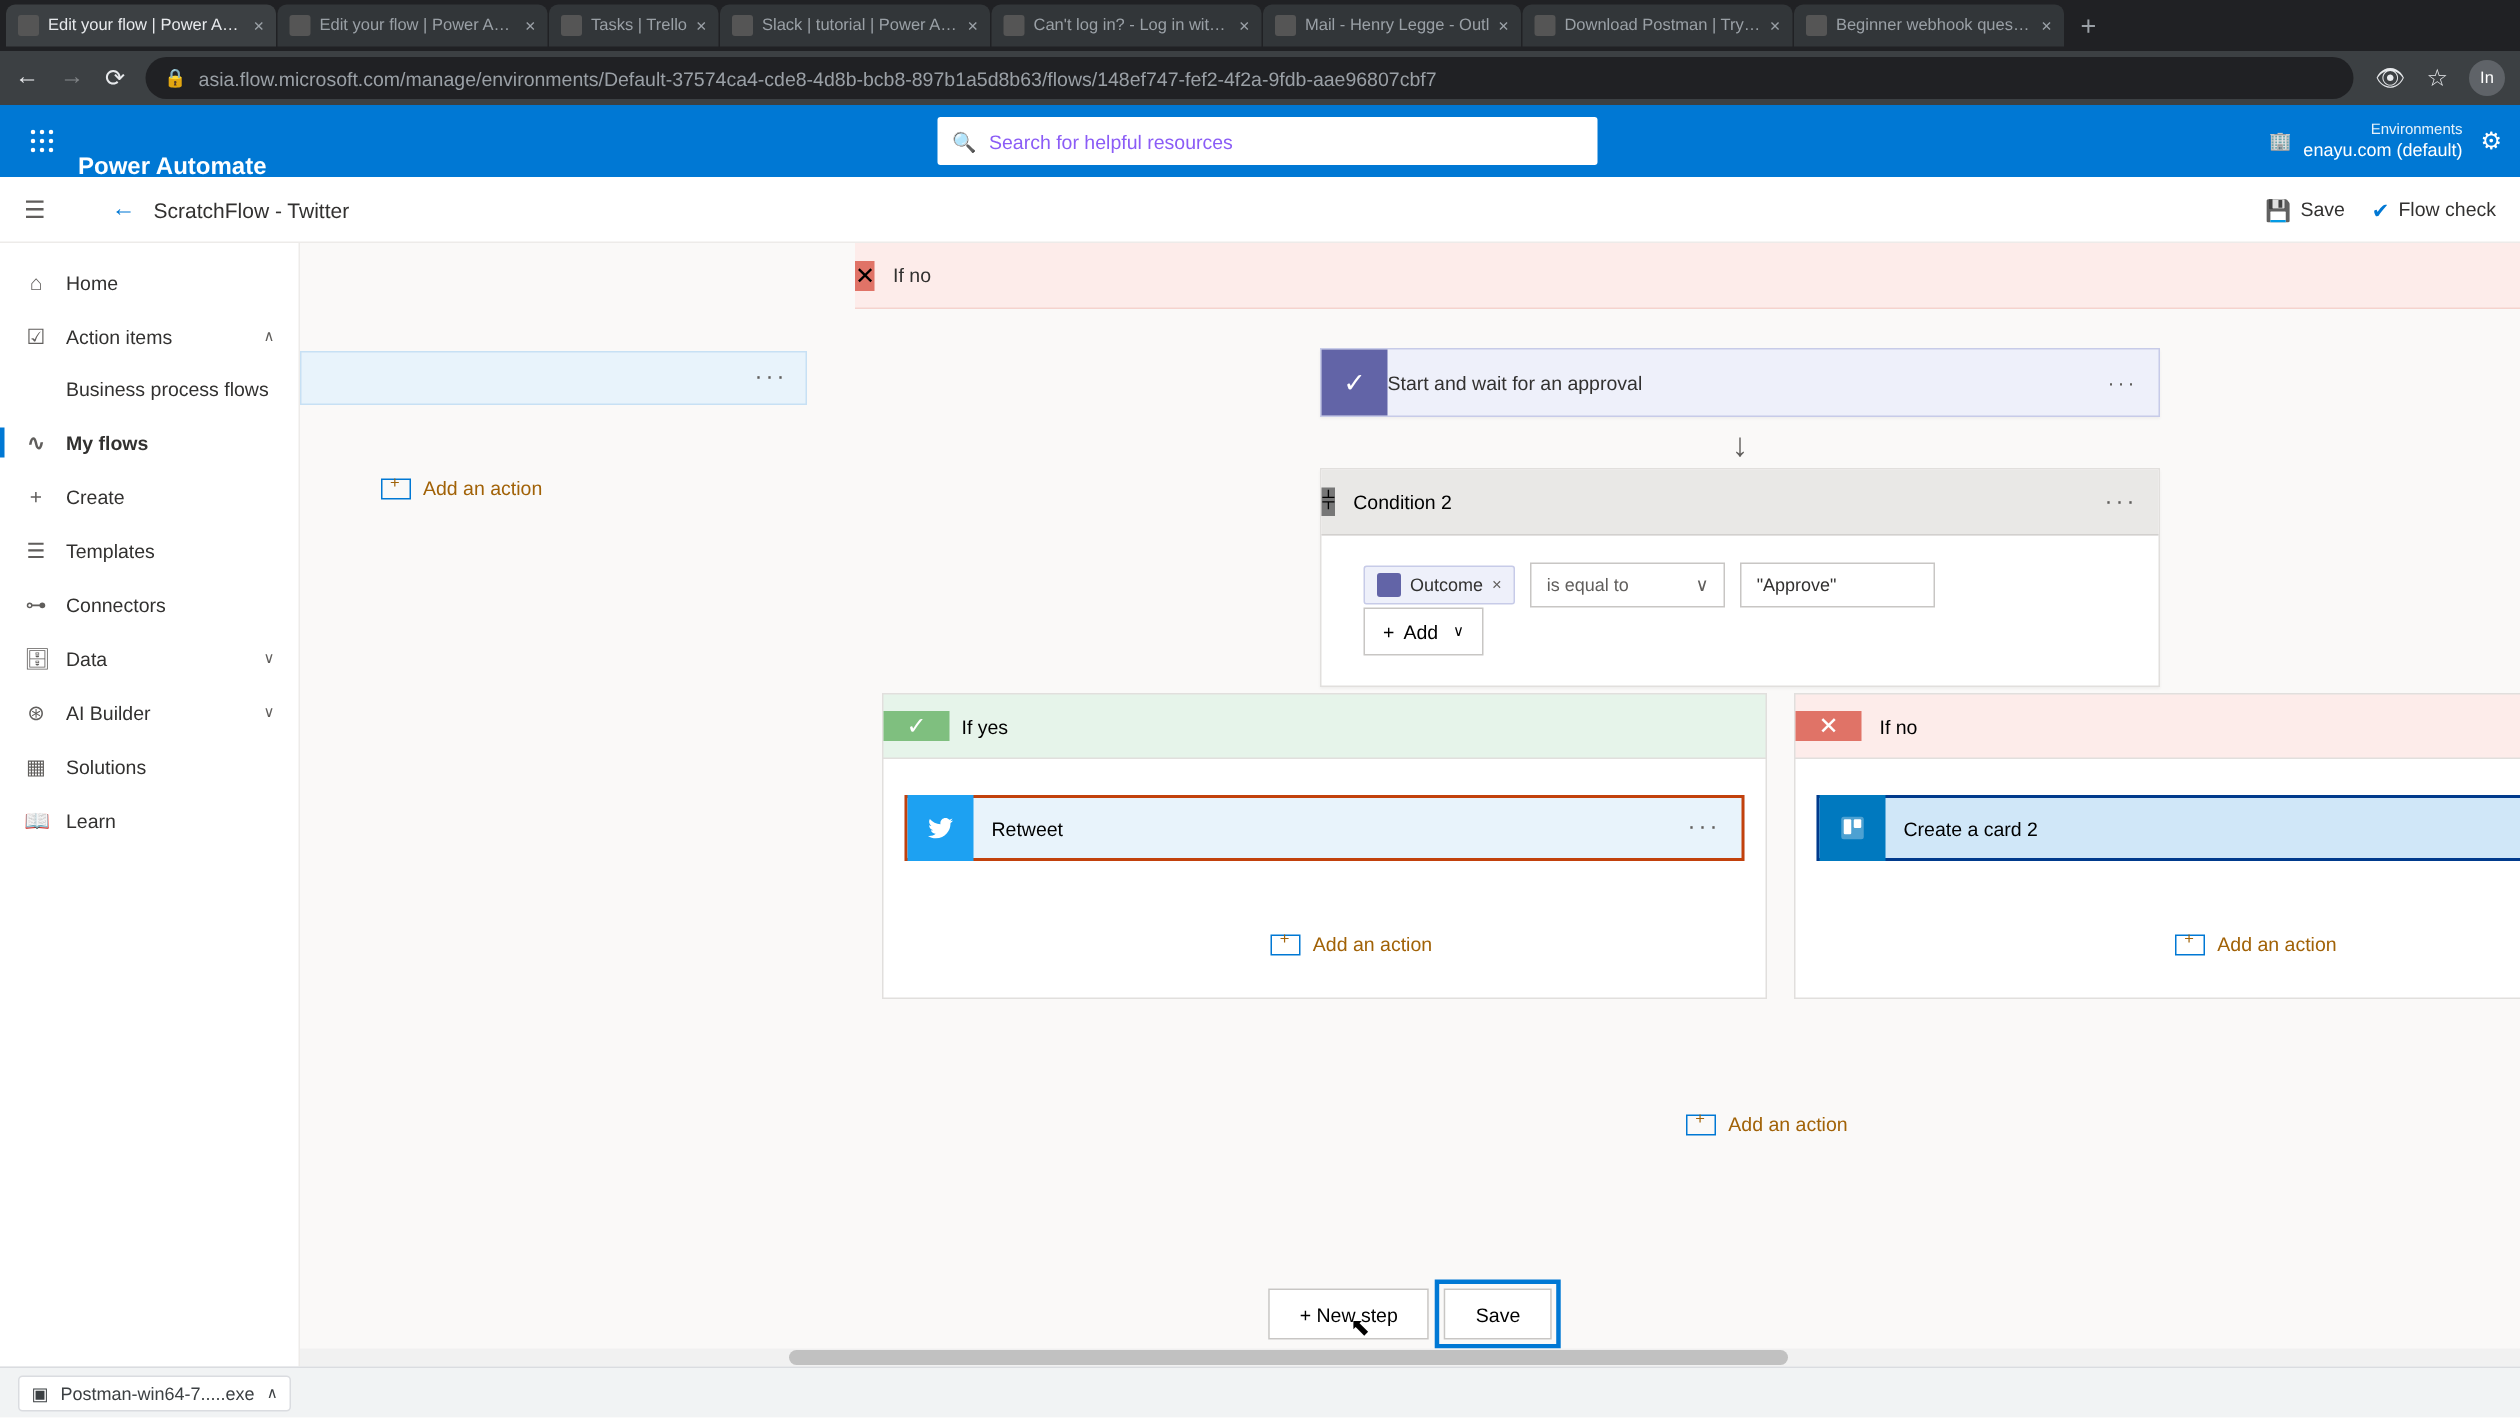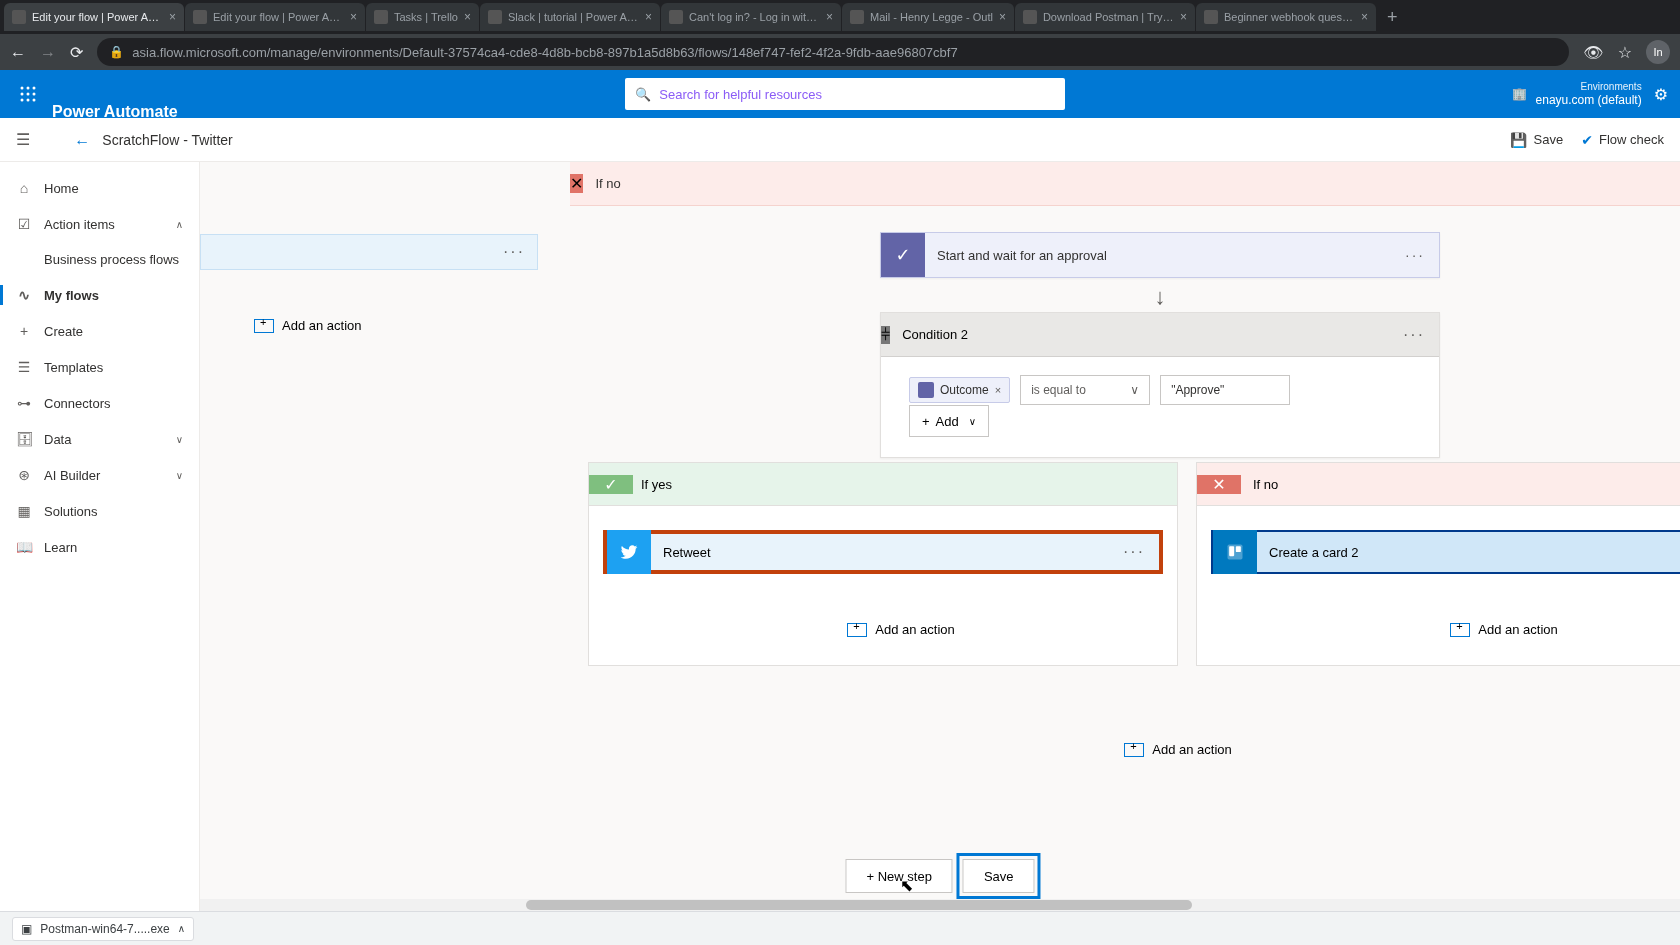--- a/index.html
+++ b/index.html
@@ -51,28 +51,28 @@
 .side-item .chev { margin-left: auto; font-size: 10px; color: #605e5c; }
 
 
 .canvas-wrap { flex: 1; overflow: hidden; position: relative; background: #faf9f8; }
 .canvas { position: absolute; inset: 0; overflow: hidden; }
 
 
 .card { background: #fff; border: 1px solid #e1dfdd; box-shadow: 0 1px 2px rgba(0,0,0,.05); }
 .card-header { display: flex; align-items: center; height: 44px; }
 .card-header .iconbox { width: 44px; height: 44px; display: flex; align-items: center; justify-content: center; color: #fff; font-size: 18px; flex-shrink:0;}
-.card-header .title { font-size: 13px; color: #323130; padding: 0 12px; flex: 1; }
+.card-header .title { font-size: 13px; color: #323130; padding: 0 0; flex: 1; }
 .card-header .menu { padding: 0 14px; color: #605e5c; font-size: 14px; letter-spacing: 2px; }
 
 
 .left-col { position: absolute; left: 0; top: 0; width: 350px; }
 .left-card { background: #e8f3fb; border: 1px solid #c7e0f4; height: 36px; display: flex; align-items: center; justify-content: flex-end; padding: 0 12px; margin: 72px 12px 0 0;}
 .left-card .menu { color: #605e5c; letter-spacing: 2px; }
-.add-action-link { display: flex; align-items: center; gap: 8px; color: #000000; font-size: 13px; padding-left: 36px; }
+.add-action-link { display: flex; align-items: center; gap: 8px; color: #a16207; font-size: 13px; padding-left: 36px; }
 .add-action-link .ic { width: 20px; height: 14px; border: 1px solid #0078d4; position: relative; }
 .add-action-link .ic::before { content: "+"; position: absolute; top: -4px; left: 5px; font-size: 11px; }
 .left-add { margin: 48px 0 0 18px; }
 
 
 .ifno-strip { position: absolute; left: 370px; right: 0; top: 0; height: 44px; background: #fdecea; border-bottom: 1px solid #f5d3ce; display: flex; align-items: center; }
 .ifno-strip .iconbox { background: #e07367; }
 .ifno-strip .title { font-size: 13px; color: #323130; padding-left: 12px; }
 
 
@@ -95,21 +95,21 @@
 
 .branches { position: absolute; top: 300px; left: 388px; right: 0; display: flex; gap: 18px; }
 .branch { flex: 0 0 590px; }
 .branch.no-br { flex: 0 0 580px; }
 .branch-header { height: 44px; display: flex; align-items: center; border: 1px solid #e1dfdd; }
 .branch-header.yes { background: #e6f4ea; }
 .branch-header.yes .iconbox { background: #7fbf7f; }
 .branch-header.no { background: #fdecea; }
 .branch-header.no .iconbox { background: #e07367; }
 .branch-body { background: #fff; border: 1px solid #e1dfdd; border-top: none; padding: 24px 14px 28px; }
-.inner-card { border: 4px solid #c2410c; background: #e8f3fb; display: flex; align-items: center; height: 44px; }
+.inner-card { border: 2px solid #c2410c; background: #e8f3fb; display: flex; align-items: center; height: 44px; }
 .inner-card .iconbox { width: 44px; height: 44px; display:flex;align-items:center;justify-content:center;}
 .inner-card .title { flex: 1; padding-left: 12px; font-size: 13px; }
 .inner-card .menu { padding: 0 14px; color: #605e5c; letter-spacing: 2px; }
 .twitter-ic { background: #1da1f2; color: #fff; }
 .trello-ic { background: #0079bf; color: #fff; }
 .inner-card.sel { border: 2px solid #003a8c; background: #d0e7f8; }
 .branch-add { text-align: center; margin-top: 48px; }
 
 .aa-center { text-align: center; margin-top: 60px; position: absolute; left: 680px; top: 520px; width: 560px; }
 

